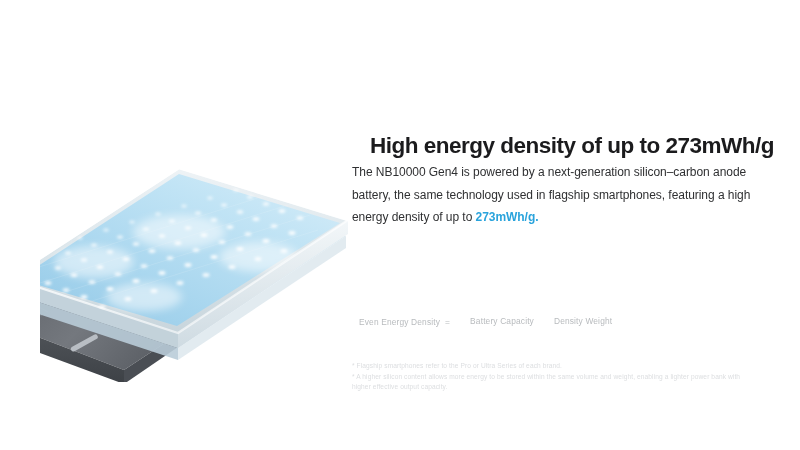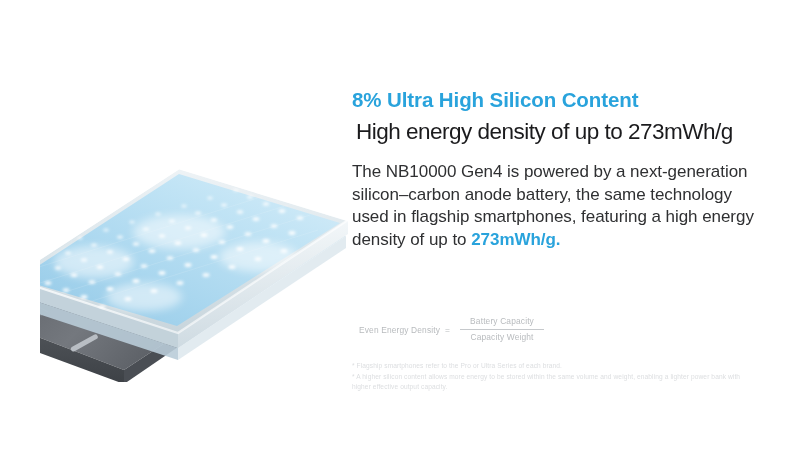--- a/index.html
+++ b/index.html
@@ -58,34 +58,34 @@
     font-weight: 600;
     letter-spacing: -0.1px;
     color: #29a3dc;
     white-space: nowrap;
   }
 
   .main-heading {
     position: absolute;
     left: 0;
     top: 115px;
-    margin: 4px;
+    margin: 18px;
     font-size: 22.5px;
-    font-weight: 400;
+    font-weight: 700;
     letter-spacing: -0.5px;
     color: #1b1b1d;
     white-space: nowrap;
   }
 
   .body-para {
     position: absolute;
     left: 0;
     margin: 0;
     width: 402px;
-    font-size: 17px;
+    font-size: 12px;
     line-height: 22.5px;
     letter-spacing: -0.05px;
     color: #2f3032;
   }
   .body-para.p1 { top: 161px; }
   .body-para.p2 { top: 239px; width: 390px; }
 
   .accent-text {
     color: #29a3dc;
     font-weight: 600;
@@ -102,21 +102,20 @@
     font-size: 8.4px;
     letter-spacing: 0.15px;
   }
   .formula-label { white-space: nowrap; }
   .formula-equals {
     margin: 0 4px 0 5px;
     font-size: 8.4px;
   }
   .fraction {
     display: flex;
-    flex-direction: column;
     align-items: center;
     margin-left: 6px;
   }
   .fraction-numerator,
   .fraction-denominator {
     padding: 0 10px;
     white-space: nowrap;
     line-height: 15px;
   }
   .fraction-bar {
@@ -328,34 +327,33 @@
         </g>
 
         <polygon points="6,166 175,56 344,108 174,221" fill="none" stroke="url(#rimGlow)" stroke-width="2.2"></polygon>
         <polyline points="6,166 175,56 344,108" fill="none" stroke="#ffffff" stroke-width="2.6" opacity="0.9"></polyline>
       </g>
     </svg>
   </figure>
 
   <section class="content">
 
-    <h3 class="eyebrow-heading">8% Ultra High Silicon Content</h3>
 
     <h2 class="main-heading">High energy density of up to 273mWh/g</h2>
 
     <p class="body-para p1"><span>The NB10000 Gen4 is powered by a next-generation silicon–carbon anode battery, the same technology used in flagship smartphones, featuring a high energy density of up to </span><span class="accent-text">273mWh/g.</span></p>
 
 
     <div class="formula">
       <span class="formula-label">Even Energy Density</span>
       <span class="formula-equals">=</span>
       <span class="fraction">
         <span class="fraction-numerator">Battery Capacity</span>
         <span class="fraction-bar"></span>
-        <span class="fraction-denominator">Capacity Weight</span>
+        <span class="fraction-denominator">Density Weight</span>
       </span>
     </div>
 
     <div class="footnotes">
       <p class="footnote-line">* Flagship smartphones refer to the Pro or Ultra Series of each brand.</p>
       <p class="footnote-line wrap">* A higher silicon content allows more energy to be stored within the same volume and weight, enabling a lighter power bank with higher effective output capacity.</p>
     </div>
 
   </section>
 </div>

